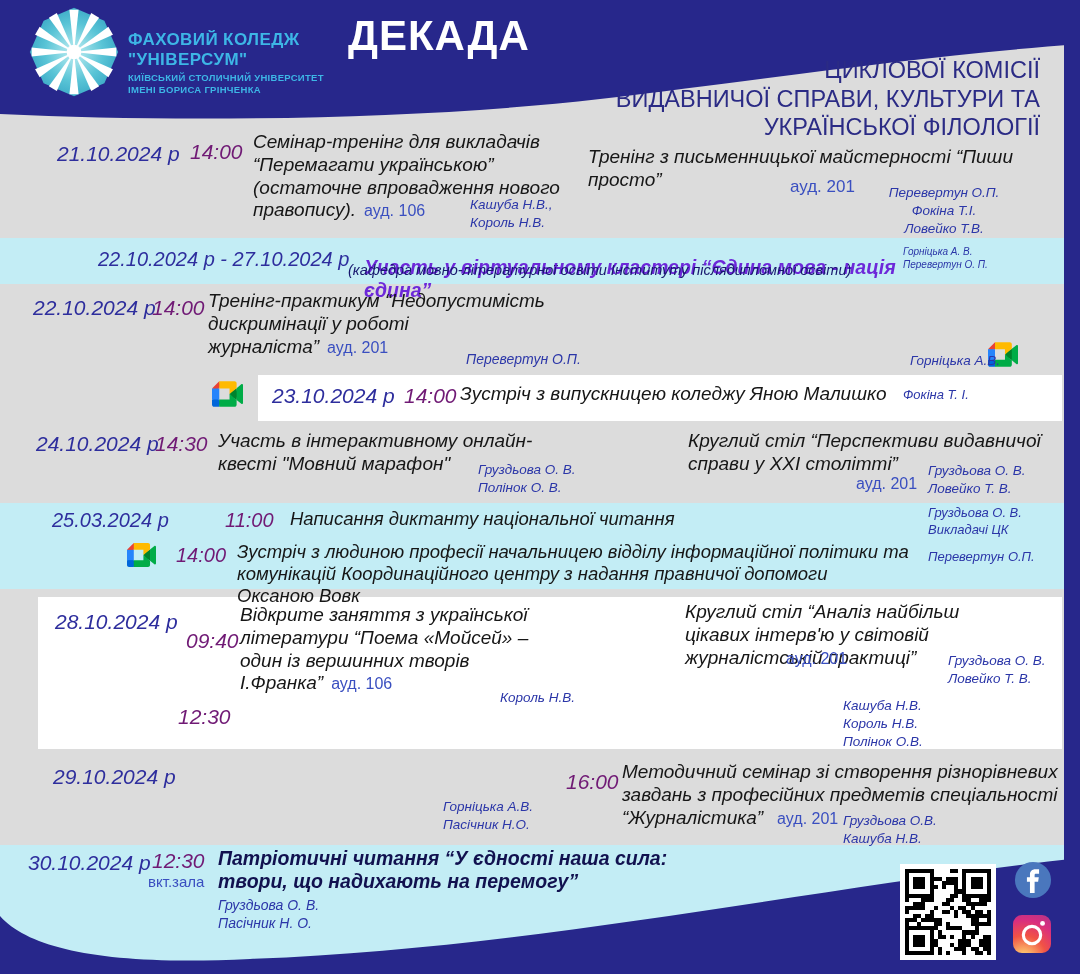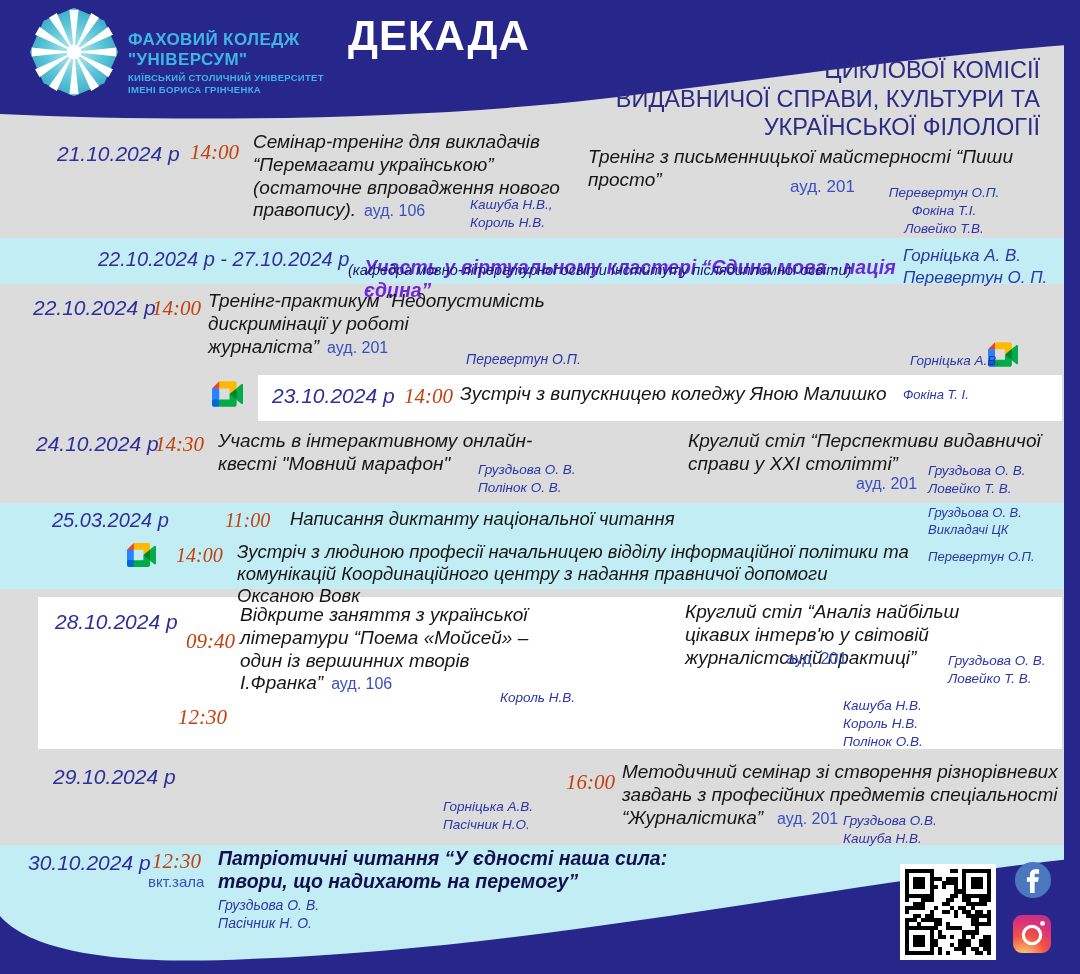--- a/index.html
+++ b/index.html
@@ -2,21 +2,21 @@
 <html><head>
 <meta charset="utf-8">
 <style>
   html,body{margin:0;padding:0;background:#4a4a55;}
   #page{position:relative;width:1080px;height:974px;margin:0 auto;background:#dcdcdc;
         overflow:hidden;font-family:"Liberation Sans",sans-serif;}
   .abs{position:absolute;}
   svg{display:block;}
   
   .date{font-style:italic;color:#2e2e9d;font-size:21px;}
-  .time{font-style:italic;color:#c2410c;font-size:21px;font-family:Liberation Serif, serif;}
+  .time{font-style:italic;color:#701a75;font-size:21px;}
   .event{font-style:italic;color:#161616;font-size:19px;line-height:1.2;margin:0;}
   .room{font-style:normal;color:#3a4fc0;font-size:16px;white-space:nowrap;margin-left:8px;}
   .room-abs{font-style:normal;color:#3a4fc0;font-size:16px;}
   .names{font-style:italic;color:#2b36a8;font-size:13.5px;line-height:1.32;white-space:pre-line;margin:0;}
   .band{background:#c3edf5;}
   .whitebox{background:#ffffff;}
   .band-title{font-style:italic;font-weight:bold;color:#6d28d9;font-size:19.5px;margin:16px;}
   .band-sub{font-style:italic;color:#17176d;font-size:14.5px;margin:0;}
   .bold-ev{font-weight:bold;color:#11114f;}
   
@@ -99,21 +99,21 @@
 Король Н.В.</p>
   <p class="abs event z" style="left:588px;top:146px;width:460px;">Тренінг з письменницької майстерності “Пиши просто”</p>
   <div class="abs room-abs z" style="left:790px;top:177px;font-size:17px;">ауд. 201</div>
   <p class="abs names z" style="left:884px;top:184px;width:120px;text-align:center;">Перевертун О.П.
 Фокіна Т.І.
 Ловейко Т.В.</p>
 
   <div class="abs date z" style="left:98px;top:248px;font-size:20px;">22.10.2024 р - 27.10.2024 р</div>
   <p class="abs band-title z" style="left:348px;top:240px;width:600px;">Участь у віртуальному кластері “Єдина мова - нація єдина”</p>
   <p class="abs band-sub z" style="left:348px;top:262px;width:560px;">(кафедра мовно-літературної освіти Інституту післядипломної освіти)</p>
-  <p class="abs names z" style="left:903px;top:245px;font-size:17px;">Горніцька А. В.
+  <p class="abs names z" style="left:903px;top:245px;font-size:10px;">Горніцька А. В.
 Перевертун О. П.</p>
 
   <div class="abs date z" style="left:33px;top:296px;font-style:italic;">22.10.2024 р</div>
   <div class="abs time z" style="left:152px;top:296px;">14:00</div>
   <p class="abs event z" style="left:208px;top:290px;width:348px;">
     <span>Тренінг-практикум “Недопустимість дискримінації у роботі журналіста”</span><span class="room">ауд. 201</span>
   </p>
   <p class="abs names z" style="left:466px;top:350px;font-size:14px;">Перевертун О.П.</p>
   <p class="abs names z" style="left:910px;top:352px;">Горніцька А.В.</p>
   <svg class="abs meet" style="left:988px;top:342px;" width="30" height="25" viewBox="0 0 87.5 72">

